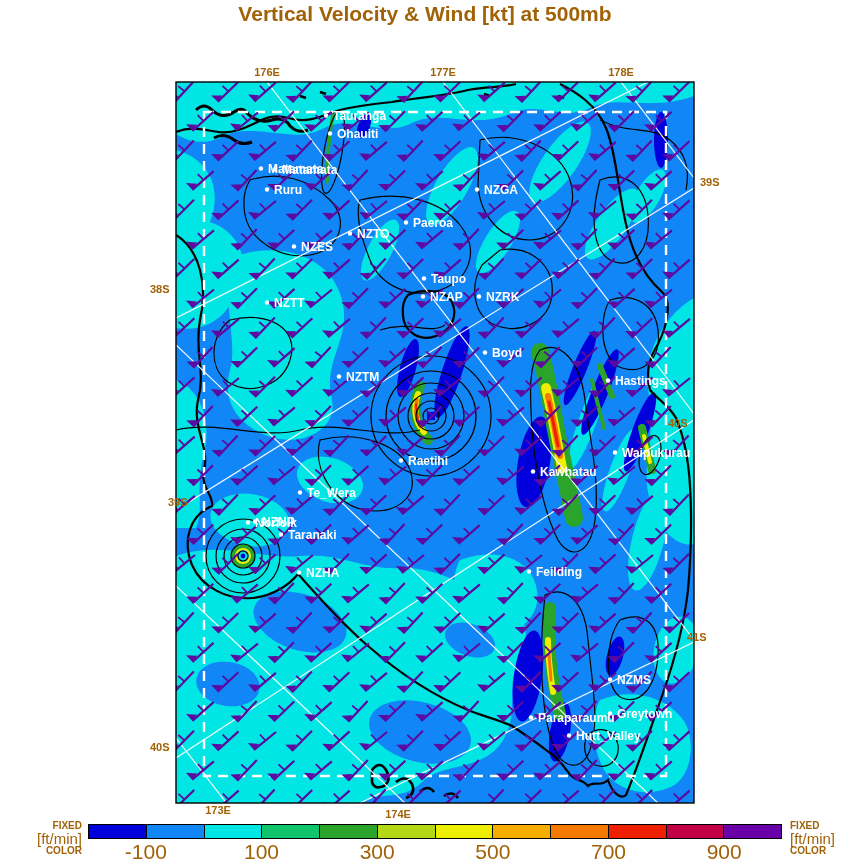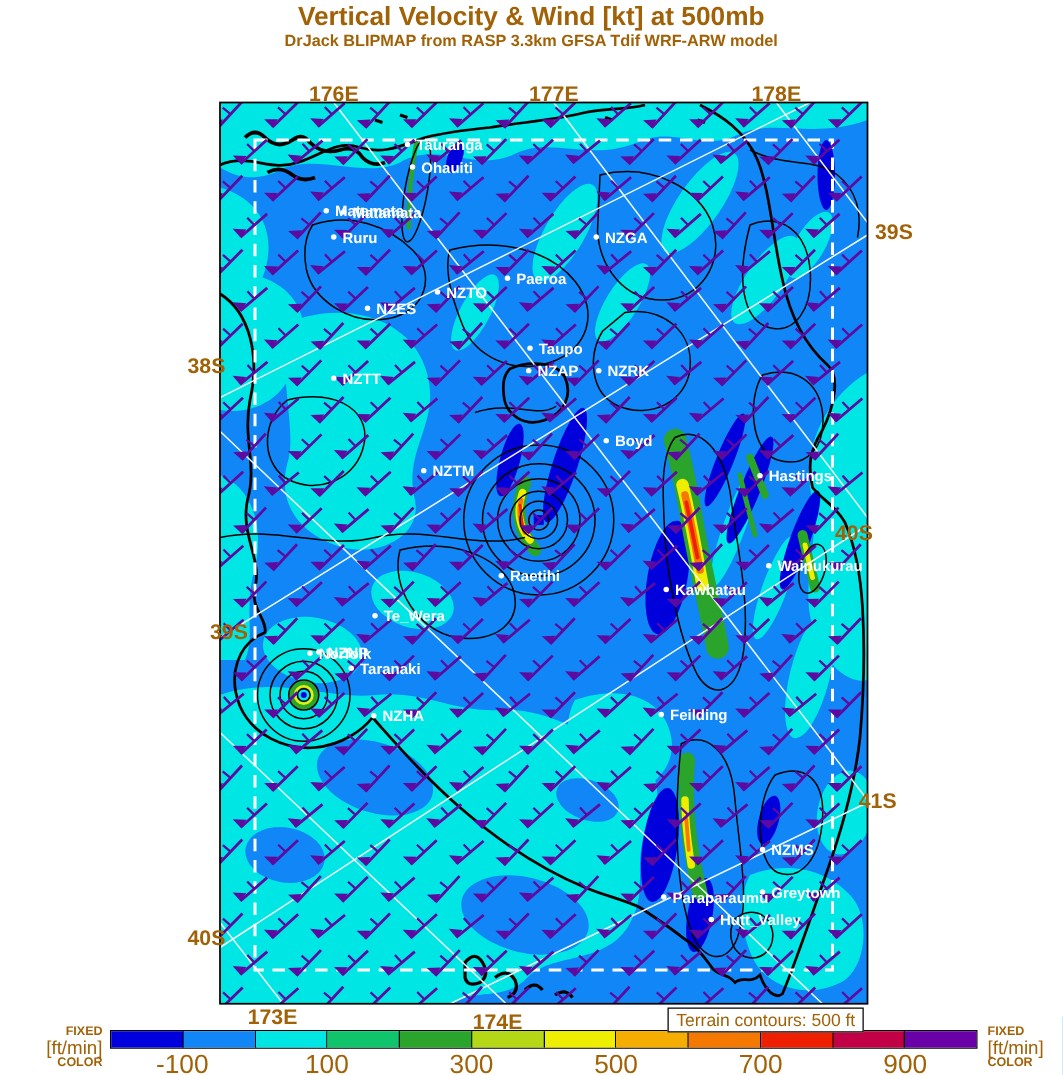--- a/index.html
+++ b/index.html
@@ -3,41 +3,40 @@
 <meta charset="utf-8">
 <style>
   html,body{margin:0;padding:0;background:#ffffff;}
   .page{position:relative;width:850px;height:860px;background:#fff;
         font-family:"Liberation Sans",sans-serif;color:#a16207;overflow:hidden;}
   .hdr{position:absolute;left:0;top:2px;width:850px;text-align:center;line-height:1.15;}
   .hdr .t1{font-size:21px;font-weight:bold;}
   .hdr .t2{font-size:18px;}
   .hdr .t2 .small{font-size:14px;}
   .hdr .t3{font-size:13px;font-weight:bold;}
-  .axlab{position:absolute;font-size:17px;font-weight:bold;white-space:nowrap;}
+  .axlab{position:absolute;font-size:11px;font-weight:bold;white-space:nowrap;}
   svg text.stn{font-size:12px;font-weight:bold;fill:#ffffff;}
   .cbar{position:absolute;left:88px;top:824px;width:694px;height:15px;display:flex;border:1px solid #000;box-sizing:border-box;}
   .cbar .seg{flex:1 1 0;border-right:1px solid #000;}
   .cbar .seg:last-child{border-right:none;}
   .cbtick{position:absolute;top:840px;font-size:21px;transform:translateX(-50%);}
   .sideblk{position:absolute;font-weight:bold;font-size:10px;line-height:1.0;}
   .sideblk .mid{font-size:15px;font-weight:normal;}
   .sideblk.left{right:768px;top:821px;text-align:right;}
   .sideblk.right{left:790px;top:821px;text-align:left;}
   .terrain{position:absolute;left:534px;top:806px;background:#fff;border:1.5px solid #000;
            font-size:14px;padding:1px 6px;white-space:nowrap;}
 </style>
 </head>
 <body>
 
 <div class="page">
 
   <div class="hdr">
     <div class="t1">Vertical Velocity &amp; Wind [kt] at 500mb</div>
-    <div class="t3">DrJack BLIPMAP from RASP 3.3km GFSA Tdif WRF-ARW model</div>
   </div>
 
   <svg id="mapsvg" width="850" height="860" viewBox="0 0 850 860" style="position:absolute;left:0;top:0;">
     <defs>
       <clipPath id="mapclip">
           <rect x="176" y="82" width="518" height="721"></rect>
         </clipPath>
       <g id="barb">
         <path d="M -10,9 L 12,-9" stroke-width="2.2" fill="none"></path>
         <path d="M -10,9 L -16,2 L -5,3 Z" stroke="none"></path>
@@ -622,14 +621,13 @@
     <div>FIXED</div>
     <div class="mid">[ft/min]</div>
     <div>COLOR</div>
   </div>
   <div class="sideblk right">
     <div>FIXED</div>
     <div class="mid">[ft/min]</div>
     <div>COLOR</div>
   </div>
 
-  <div class="terrain">Terrain contours: 500 ft</div>
 </div>
 
 </body></html>

